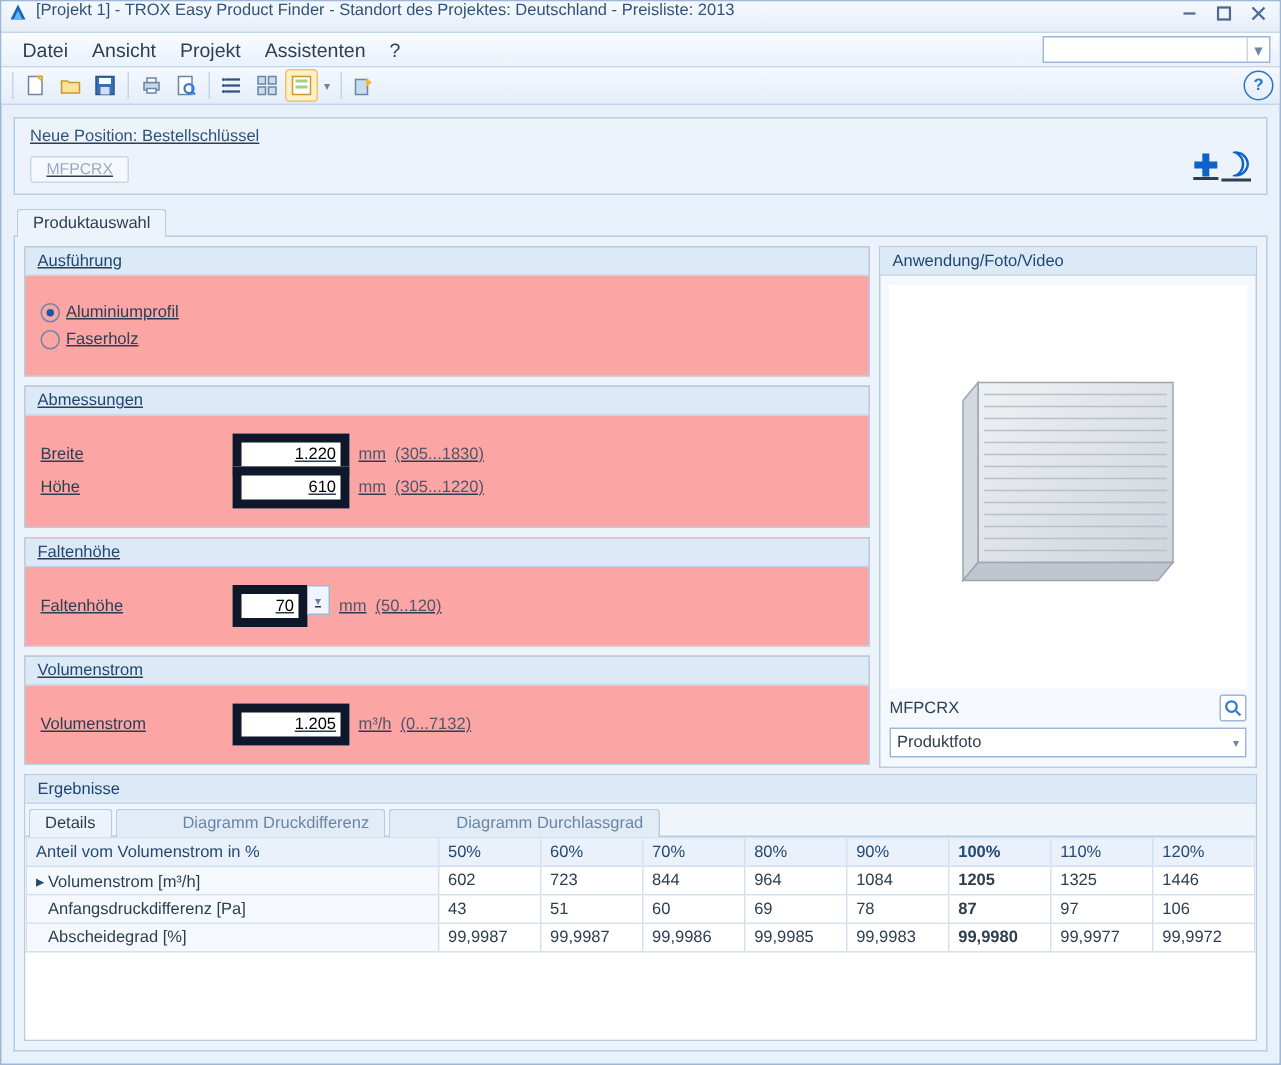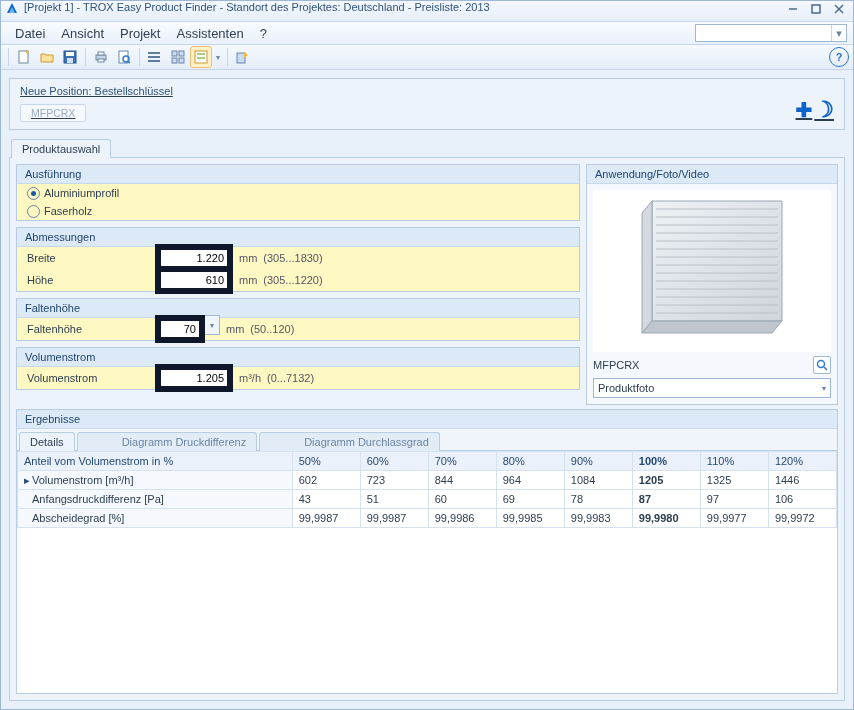--- a/index.html
+++ b/index.html
@@ -32,23 +32,23 @@
   .pos-actions{color:#0d63c9;font-size:20px;font-weight:bold;display:flex;gap:2px;align-items:center;}
   
   .tabstrip{display:flex;border-bottom:1px solid #b8cce2;padding-left:2px;margin-top:2px;}
   .tab{padding:3px 10px;border:1px solid #b8cce2;border-bottom:none;background:#f5f9ff;border-radius:3px 3px 0 0;margin-right:2px;position:relative;top:1px;}
   .tab.active{background:#edf3fb;}
   .tab.inactive{background:#e2ecf6;color:#6b85a5;padding-left:44px;}
   .tabbody{flex:1;border:1px solid #b8cce2;border-top:none;background:#edf3fb;padding:6px;display:flex;flex-direction:column;gap:6px;min-height:0;}
   .cols{display:flex;gap:6px;}
   .leftcol{flex:1;display:flex;flex-direction:column;gap:6px;}
   .rightcol{width:252px;}
-  .group{border:1px solid #b8cce2;background:#fef9c3;}
+  .group{border:1px solid #b8cce2;background:#fca5a5;text-decoration:underline;}
   .group-title{background:#dce9f7;padding:3px 8px;border-bottom:1px solid #c5d8ec;color:#214770;}
-  .group-body{padding:0 10px;}
+  .group-body{padding:15px 10px;}
   .formrow{display:flex;align-items:center;height:22px;}
   .formrow label{width:100px;}
   .numin{width:44px;height:16px;border:6px solid #0f172a;background:#fff;text-align:right;padding:0 3px;font-family:inherit;font-size:11px;margin-left:28px;}
   .numin.wide{width:60px;}
   .unit{margin:0 6px;color:#556;}
   .hint{color:#556;}
   .radio{display:flex;align-items:center;gap:4px;height:18px;}
   .radio .dot{width:11px;height:11px;border:1px solid #6b85a5;border-radius:50%;display:flex;align-items:center;justify-content:center;}
   .radio .dot.sel::after{content:"";width:5px;height:5px;background:#165aa5;border-radius:50%;}
   .combo{display:flex;}

